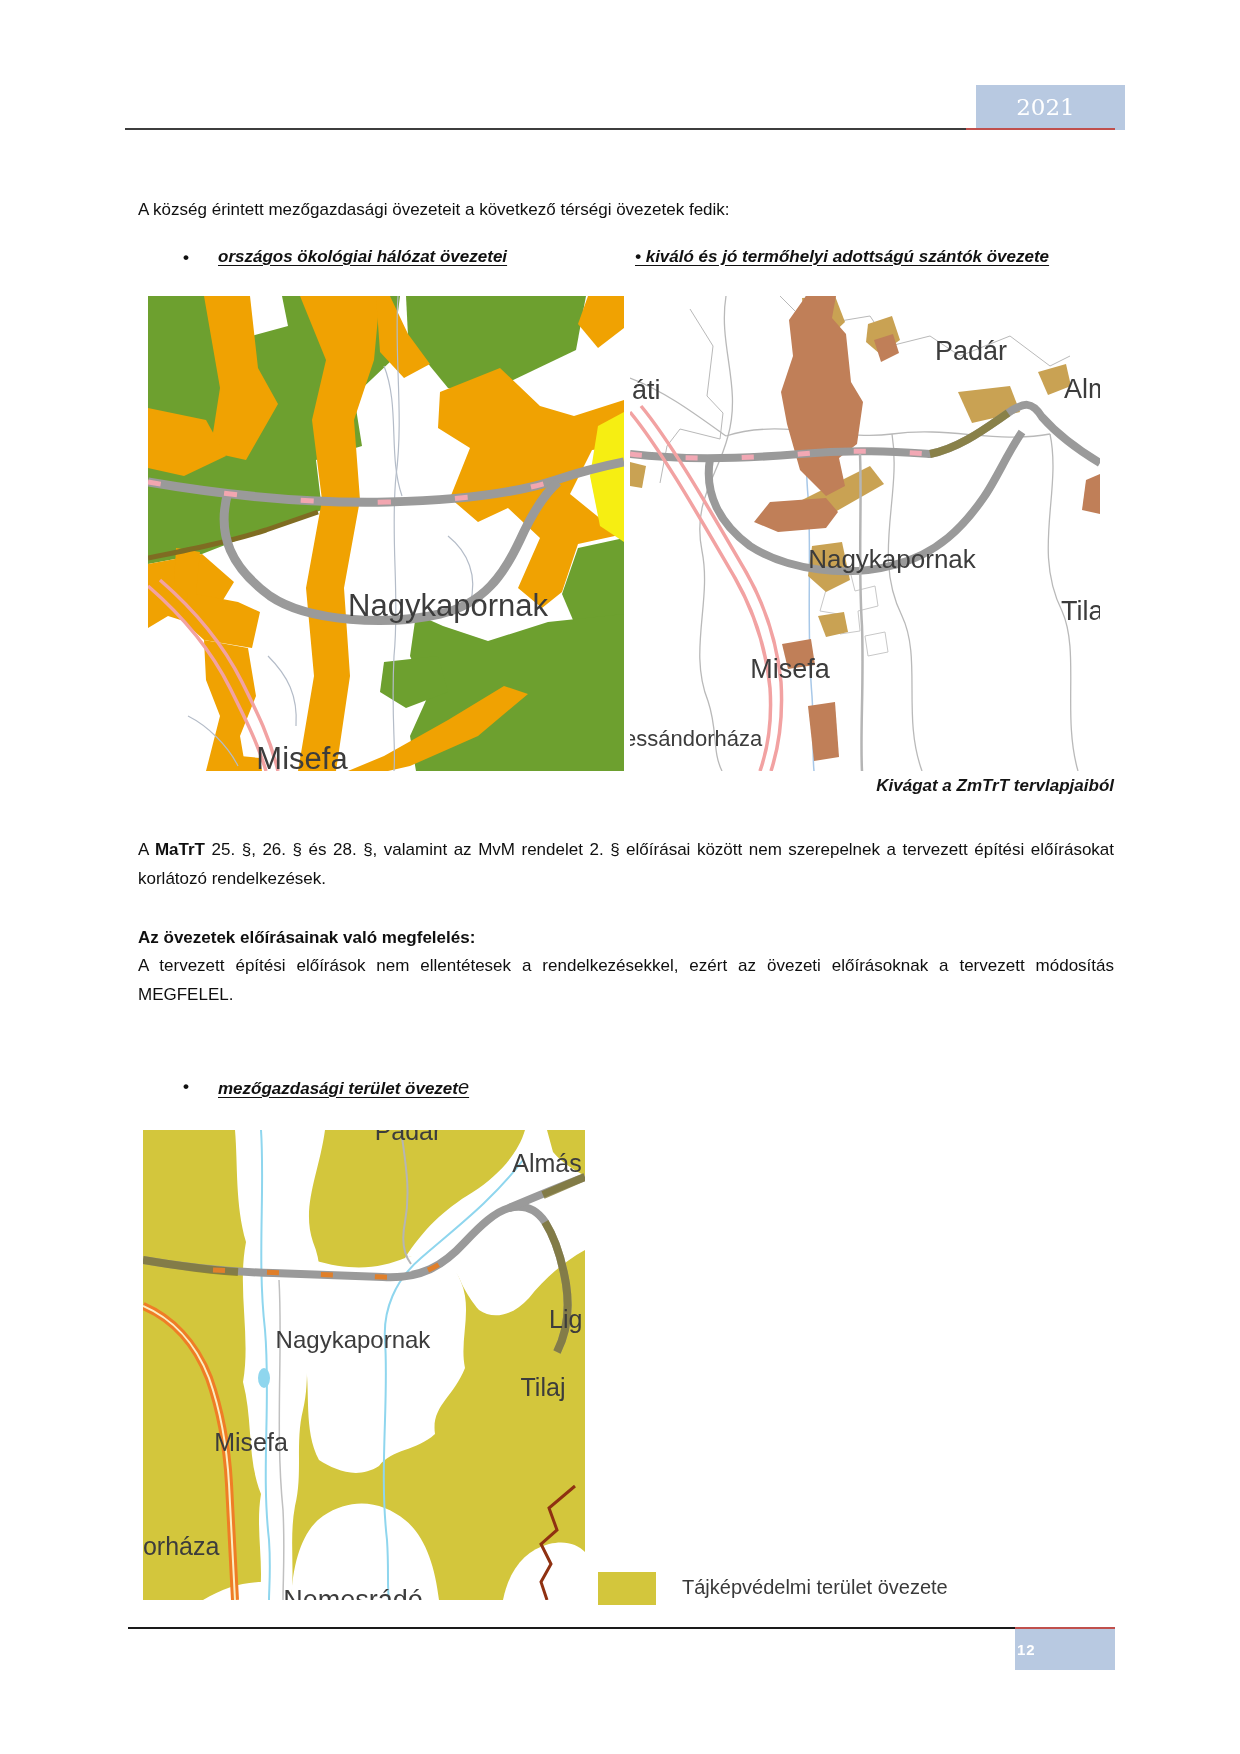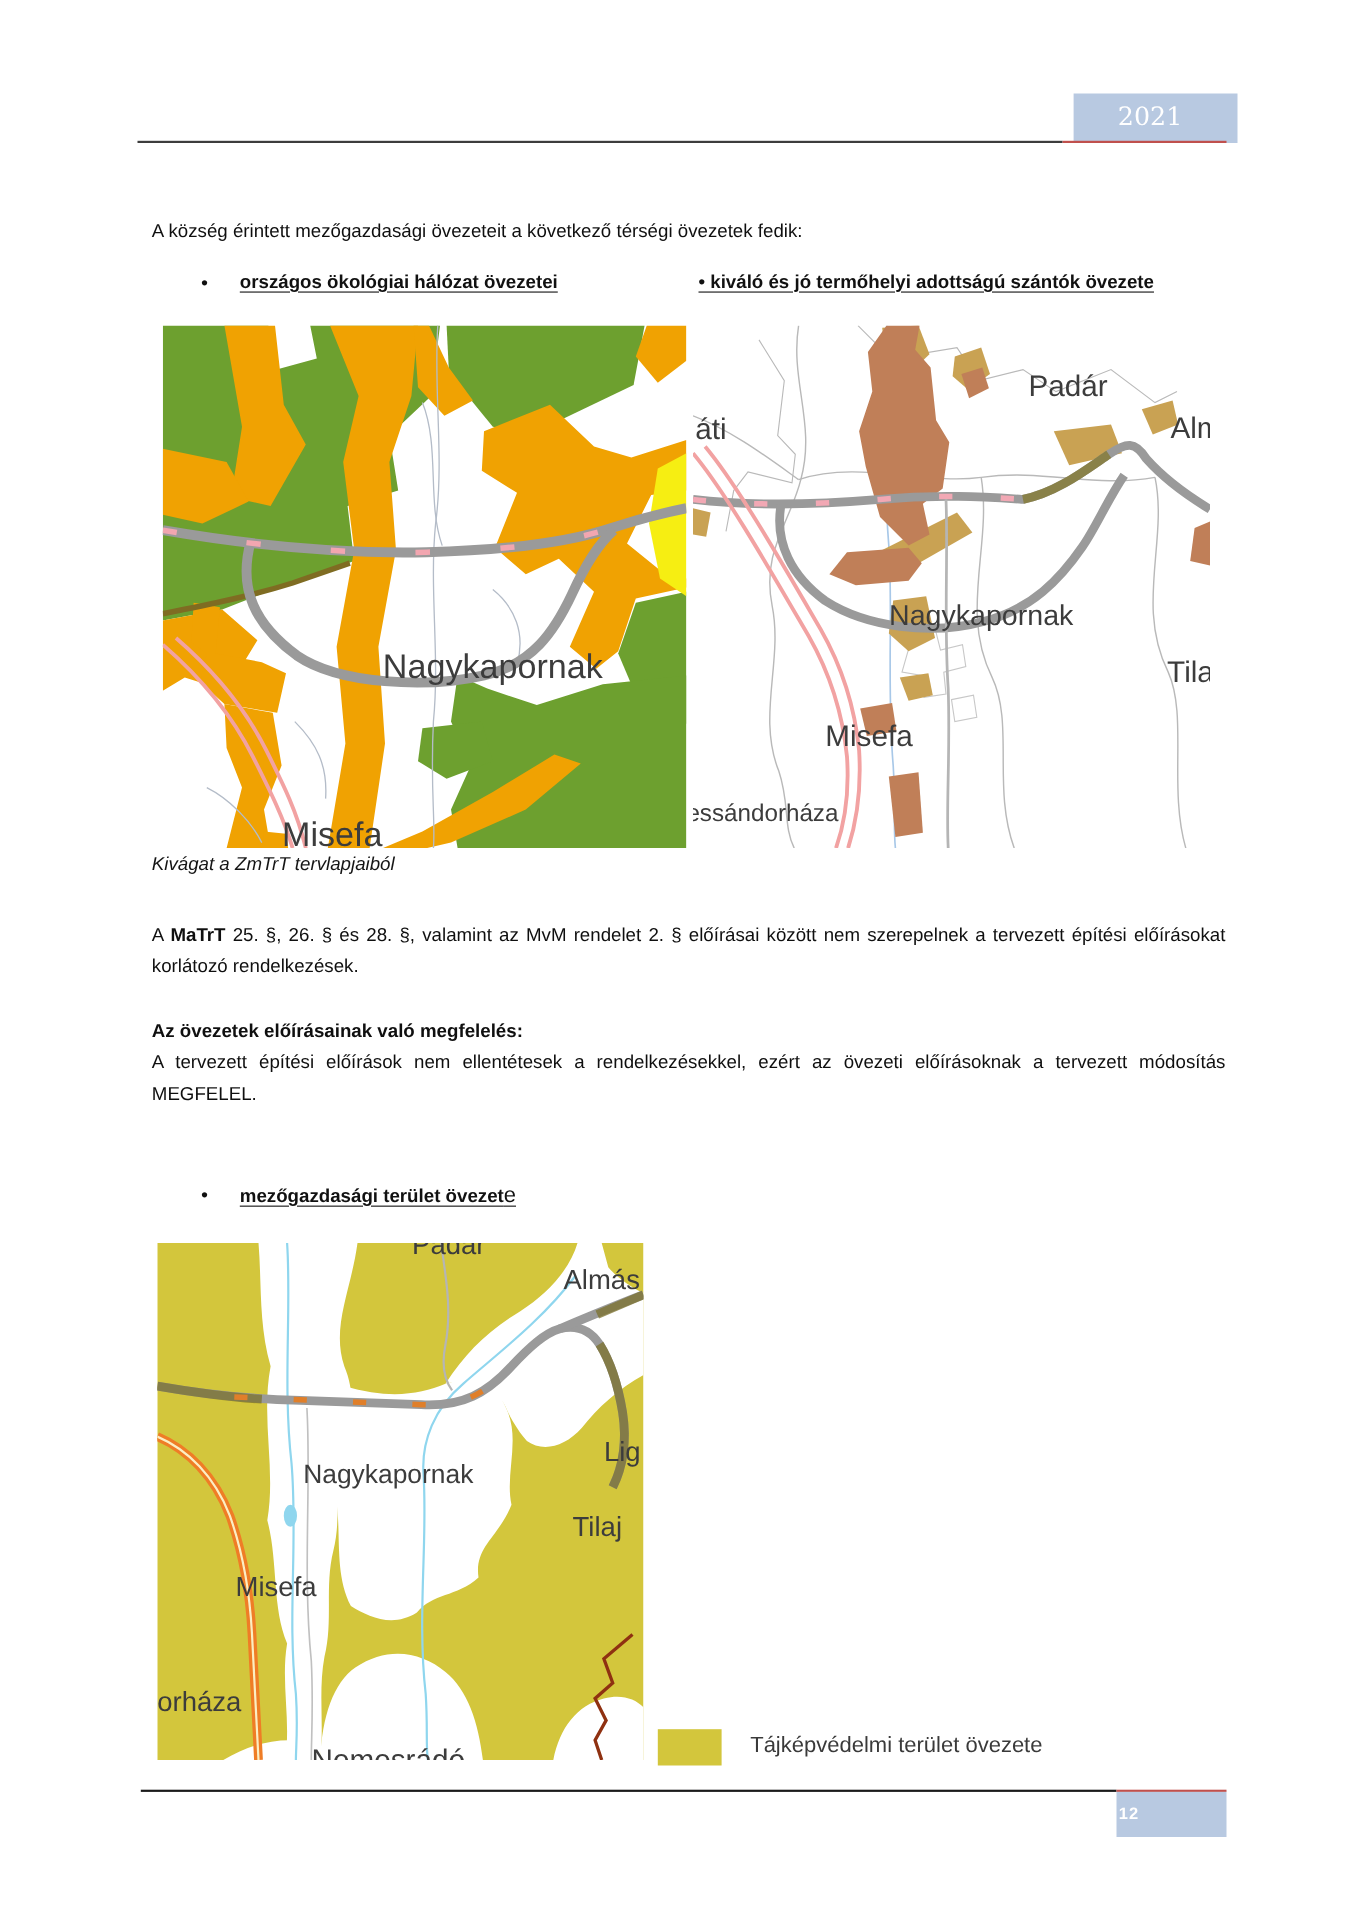--- a/index.html
+++ b/index.html
@@ -18,23 +18,23 @@
   .rule-black{background:#1a1a1a;}
   .rule-red{background:#c0504d;}
   .page-badge{left:1015px;top:1629px;width:100px;height:41px;background:#b8c9e1;
     color:#fff;font-weight:bold;font-size:15px;line-height:41px;padding-left:2px;
     box-sizing:border-box;letter-spacing:1px;}
   
   .body-text{left:138px;width:976px;font-size:17px;line-height:29px;color:#0f0f0f;}
   .just{text-align:justify;}
   .bold{font-weight:bold;}
   .bullet-dot{font-size:17px;font-weight:bold;}
-  .bullet-label{font-size:17px;font-weight:bold;text-decoration:underline;text-underline-offset:3px;}
+  .bullet-label{font-size:17px;font-weight:bold;text-decoration:underline;text-underline-offset:3px;font-style:italic;}
   .b2-suffix{font-size:20px;font-weight:400;}
-  .caption{left:138px;top:776px;width:976px;text-align:left;font-style:italic;font-size:17px;color:#151515;}
+  .caption{left:138px;top:776px;width:976px;text-align:right;font-style:italic;font-size:17px;color:#151515;font-weight:bold;}
   
   .mapsvg{display:block;}
   .legend-swatch{left:598px;top:1572px;width:58px;height:33px;background:#d3c63c;}
   .legend-label{left:682px;top:1576px;font-size:20px;color:#3a3a3a;}
   svg text{font-family:"Liberation Sans",sans-serif;fill:#3c3c3c;}
 </style>
 </head>
 <body>
 
 <div class="page">

